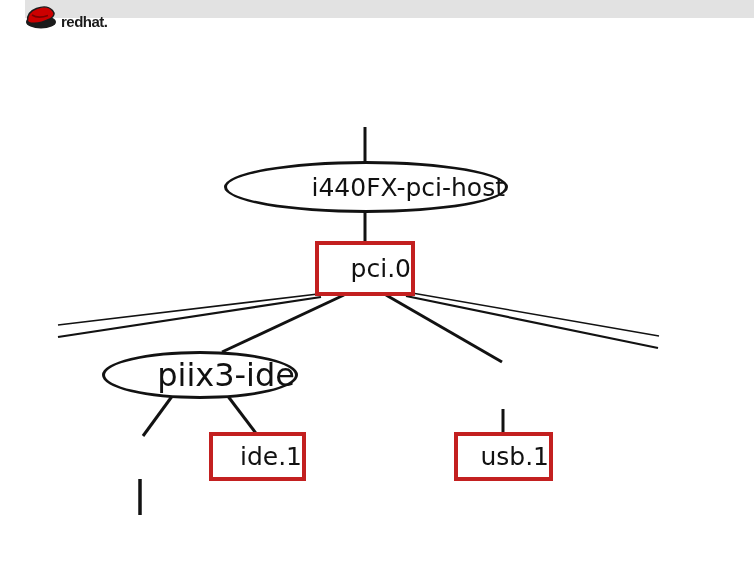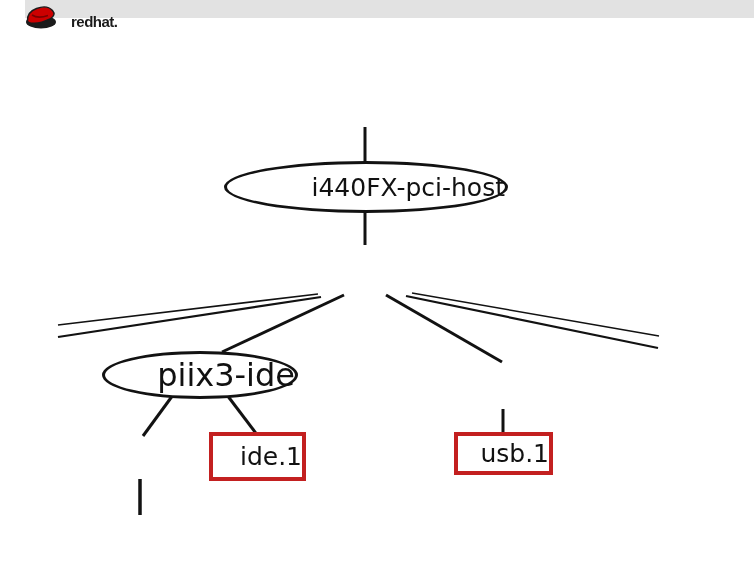--- a/index.html
+++ b/index.html
@@ -14,21 +14,21 @@
   .band{
     position:absolute; top:0; left:25px; right:0; height:18px;
     background:var(--band-color,#e2e2e2);
   }
   
   .logo{position:absolute; top:3px; left:24px; display:flex; align-items:flex-end;}
   .logo svg{display:block;}
   .logo-text{
     font-family:"Liberation Sans", sans-serif;
     font-size:15px; color:#1b1b1b; line-height:1;
-    margin-left:12px; margin-bottom:1px; letter-spacing:-0.5px;
+    margin-left:2px; margin-bottom:1px; letter-spacing:-0.5px;
   }
   .logo-text b{font-weight:800;}
   .logo-text span{font-weight:600;}
   
   .title{
     position:absolute; left:52px; top:58px; margin:0;
     font-family:"Liberation Sans", sans-serif;
     font-size:28px; font-weight:700;
     color:var(--title-color,#8b1a1a);
     letter-spacing:0.5px;
@@ -44,21 +44,21 @@
     font-size:25px; line-height:1; white-space:nowrap;
   }
   .ellipse{border:3px solid #121212; border-radius:50%;}
   .rbox{border:4px solid var(--box-border,#c32020);}
   #n-host {left:224px; top:161px; width:284px; height:52px;}
   #n-pci0 {left:315px; top:241px; width:100px; height:55px;}
   #n-ide  {left:102px; top:351px; width:196px; height:48px; font-size:32px;}
   #n-usb  {left:362px; top:359px; width:280px; height:54px; font-size:24px;}
   #n-ide0 {left:91px;  top:432px; width:97px;  height:49px;}
   #n-ide1 {left:209px; top:432px; width:97px;  height:49px;}
-  #n-usb1 {left:454px; top:432px; width:99px;  height:43px;}
+  #n-usb1 {left:454px; top:432px; width:99px;  height:49px;}
 </style>
 </head>
 <body>
 
 <div class="slide">
 
   <div class="band"></div>
 
   <div class="logo">
     <svg width="35" height="27" viewBox="0 0 35 27">
@@ -82,20 +82,23 @@
     <line x1="173" y1="395" x2="143" y2="436" stroke-width="3"></line>
     <line x1="227" y1="395" x2="258" y2="436" stroke-width="3"></line>
     <line x1="503" y1="409" x2="503" y2="436" stroke-width="3"></line>
     <line x1="140" y1="479" x2="140" y2="515" stroke-width="3.5"></line>
   </svg>
 
   <div id="n-host" class="node ellipse">
     <span>i440FX-pci-host</span>
   </div>
 
+  <div id="n-pci0" class="node rbox">
+    <span>pci.0</span>
+  </div>
 
   <div id="n-ide" class="node ellipse">
     <span>piix3-ide</span>
   </div>
 
 
 
   <div id="n-ide1" class="node rbox">
     <span>ide.1</span>
   </div>

